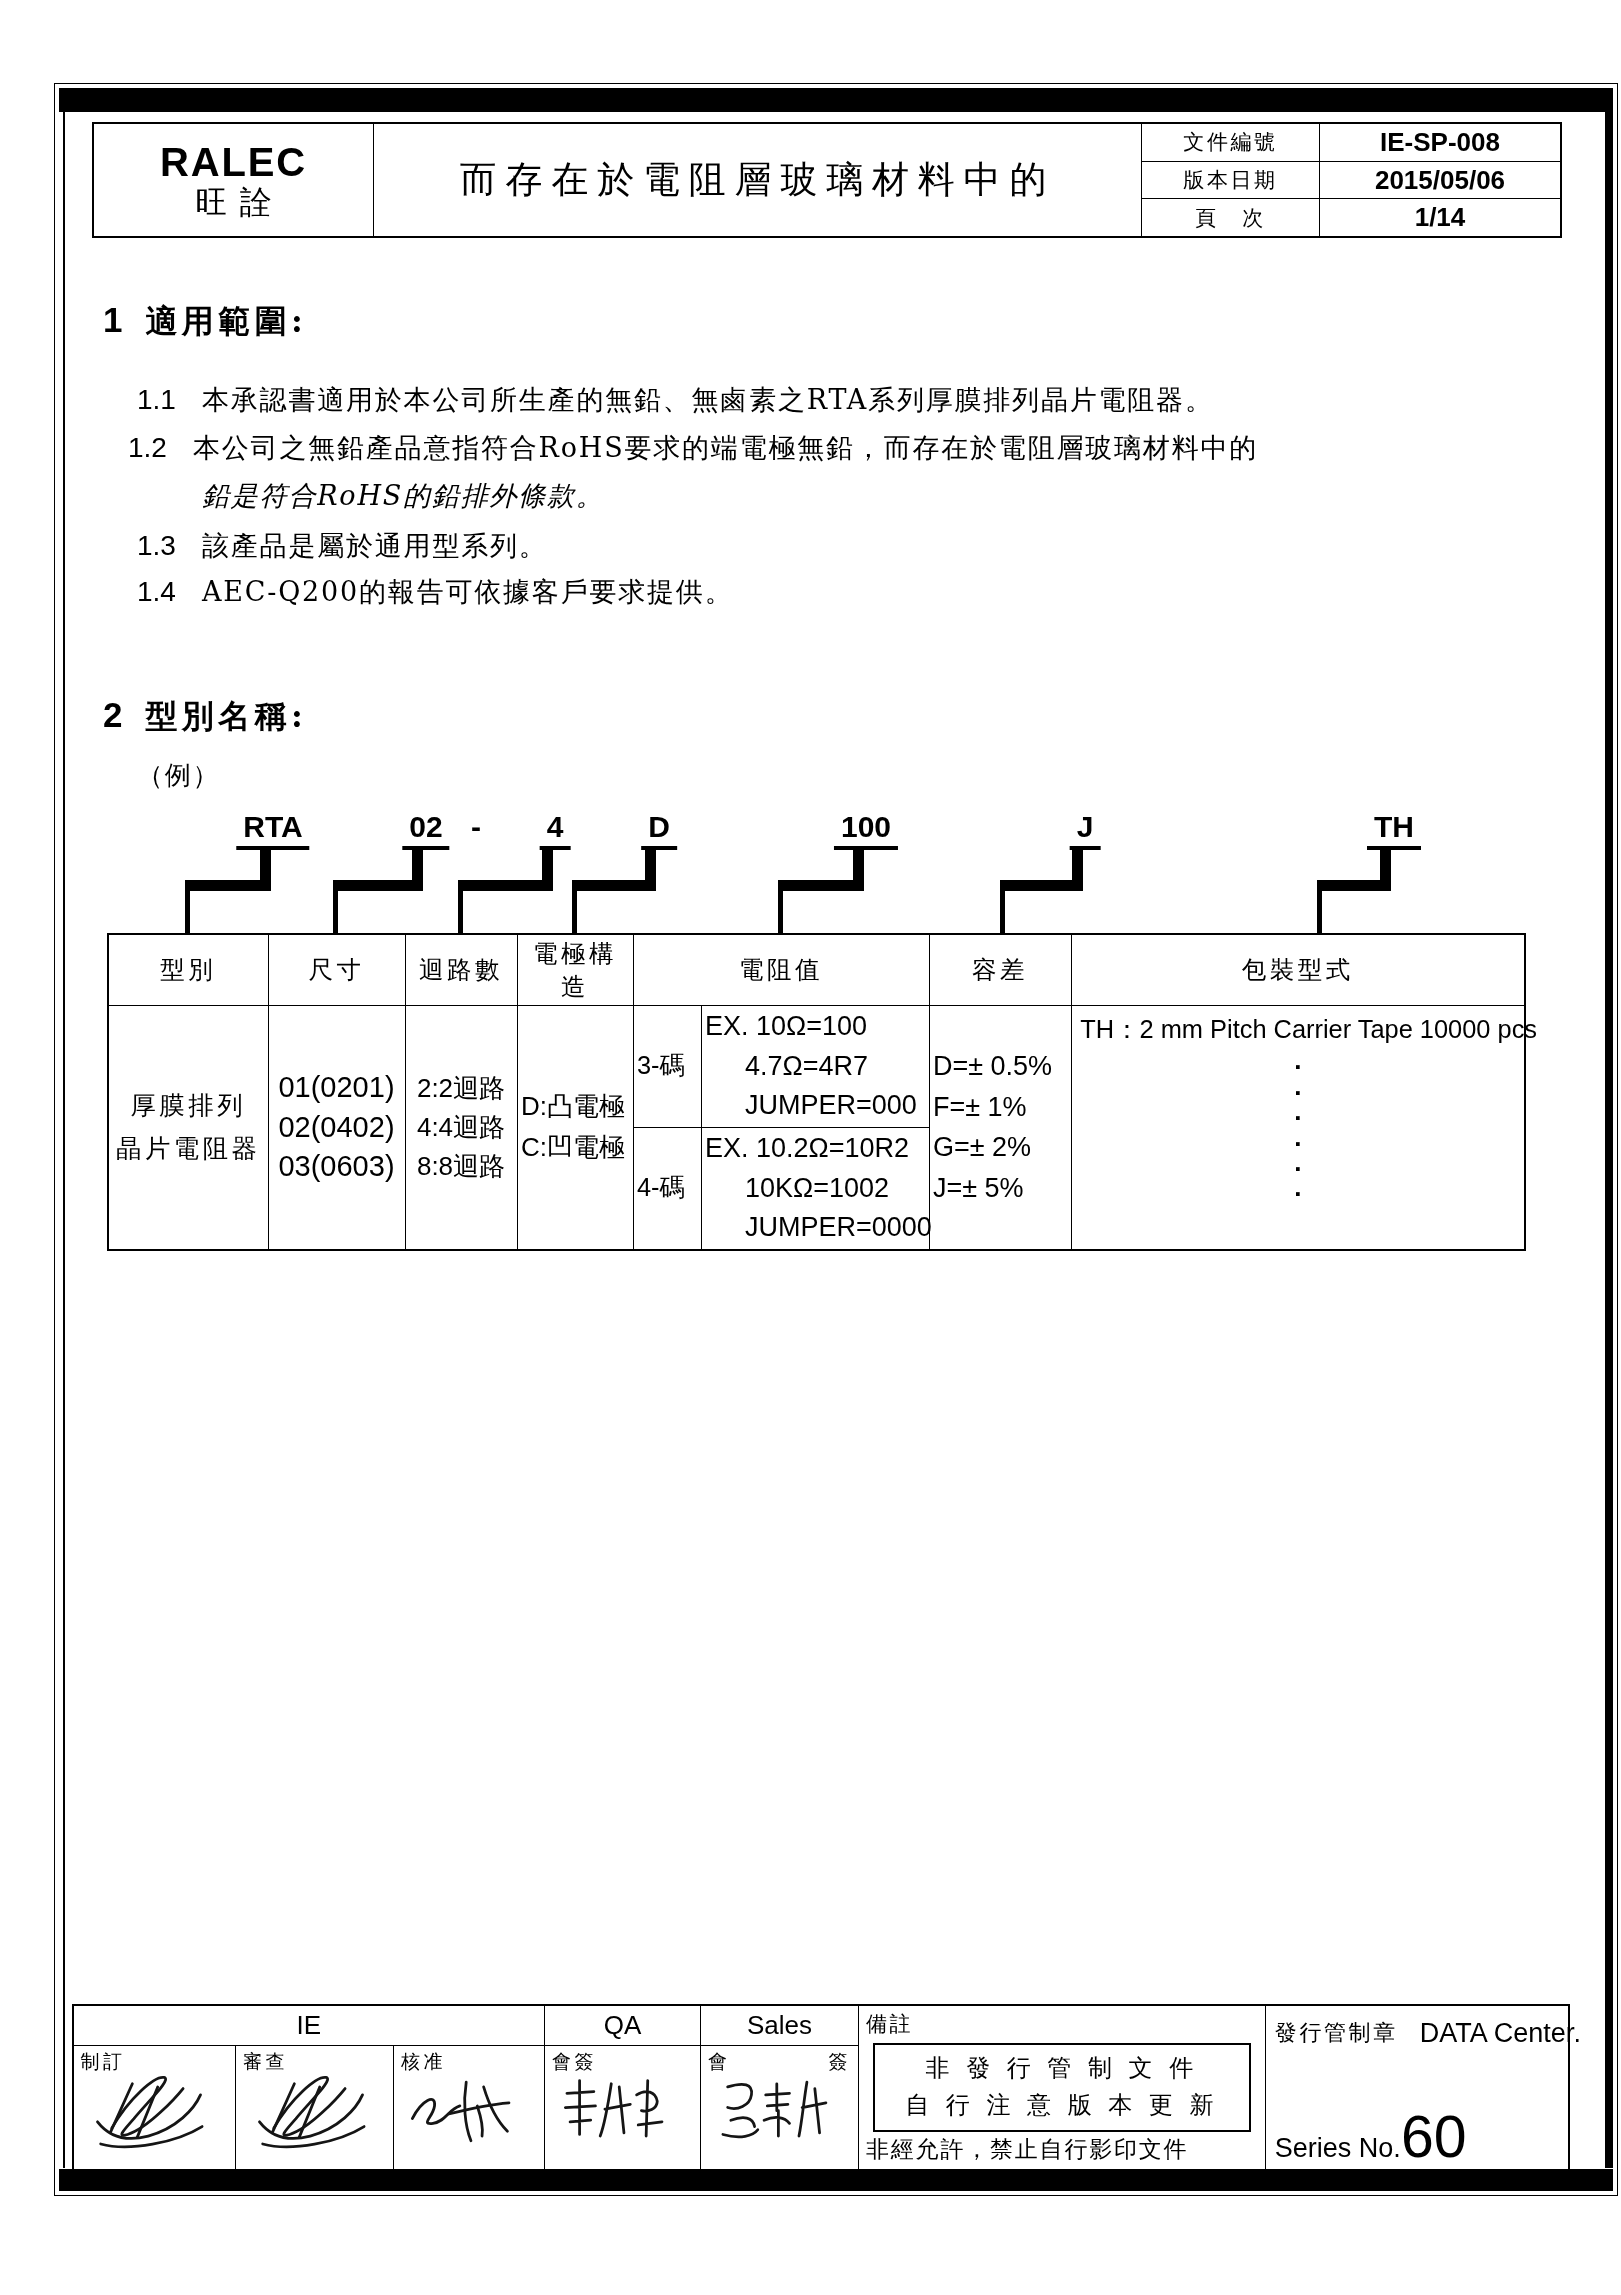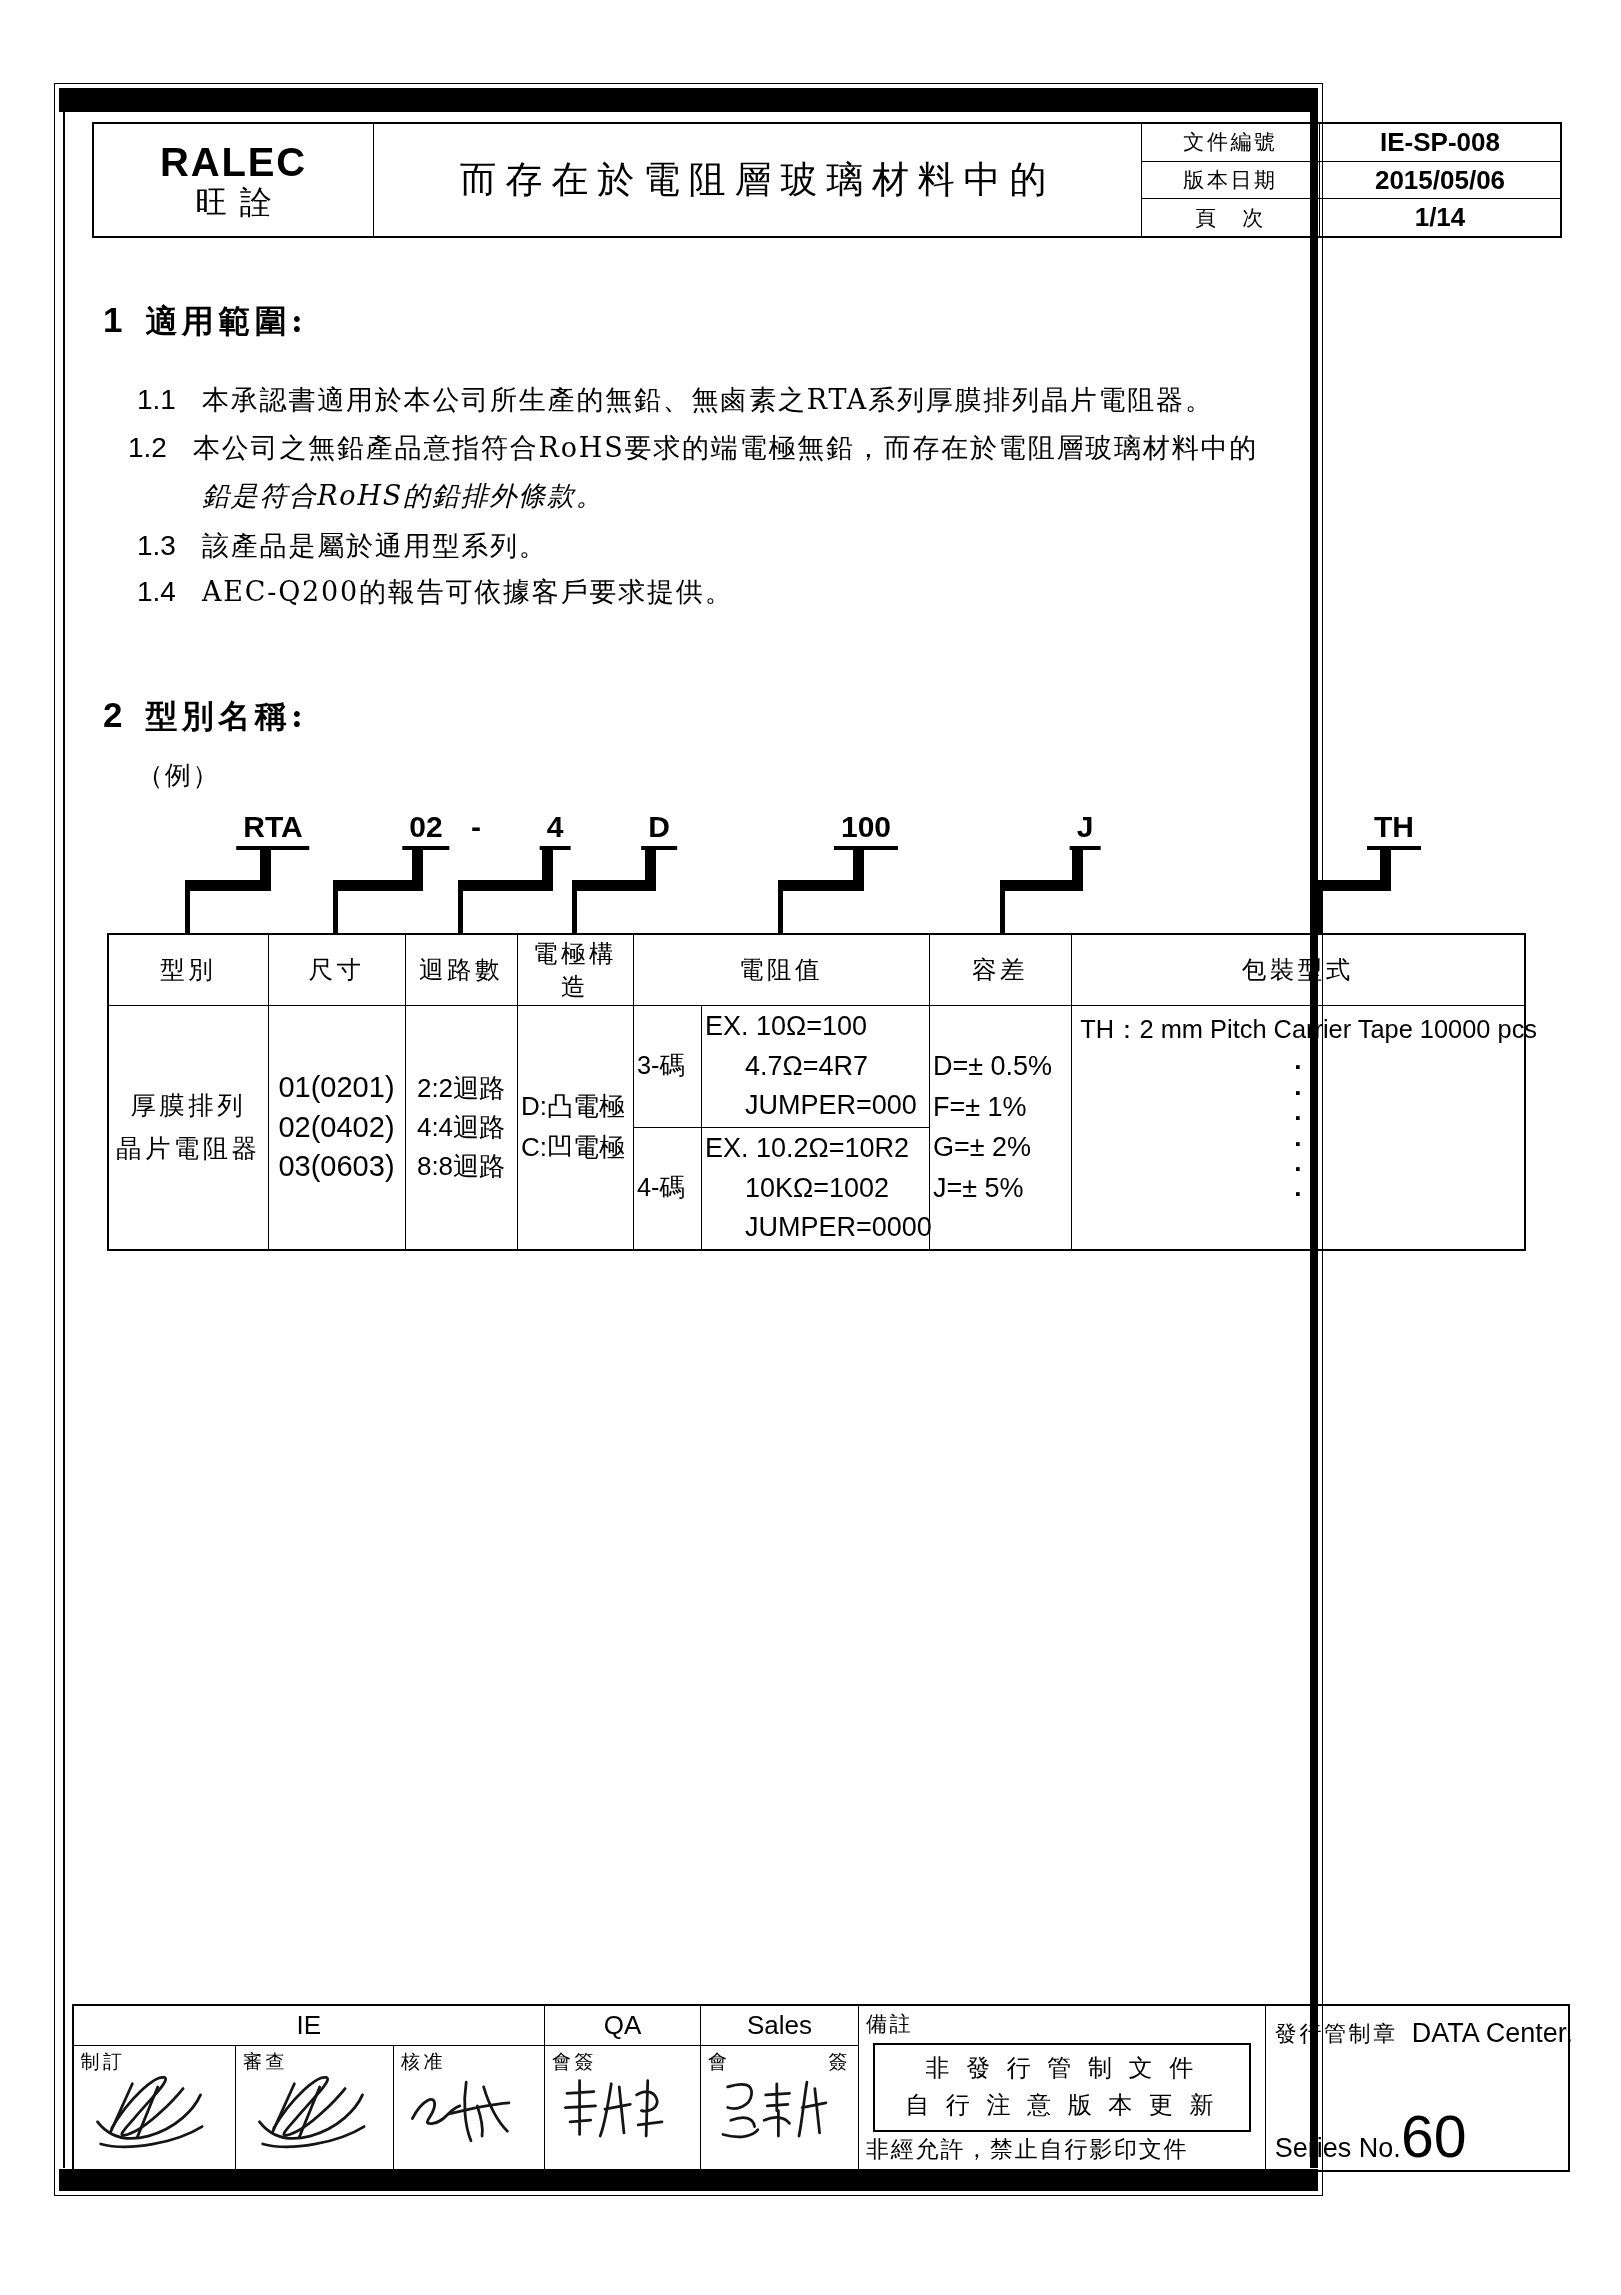--- a/index.html
+++ b/index.html
@@ -1,20 +1,20 @@
 <!DOCTYPE html>
 <html style="font-size:14px"><head>
 <meta charset="utf-8">
 <style>
   html,body{margin:0;padding:0;}
   body{
     width:1622px;height:2295px;background:#ffffff;position:relative;
     font-family:"Liberation Sans",sans-serif;color:#000;overflow:hidden;
   }
-  .page{position:absolute;left:54px;top:83px;width:1269px;height:2113px;}
+  .page{position:absolute;left:54px;top:83px;width:1564px;height:2113px;}
   
   .frame-outline{position:absolute;inset:0;border:1.8px solid #000;}
   .band-top{position:absolute;left:5.3px;right:5.3px;top:5.3px;height:24px;background:#000;}
   .band-bottom{position:absolute;left:5.3px;right:5.3px;bottom:5.3px;height:22px;background:#000;}
   .line-left{position:absolute;left:8.8px;top:7px;bottom:28px;width:2.6px;background:#000;}
   .bar-right{position:absolute;right:5.3px;top:7px;bottom:28px;width:8px;background:#000;}
 
   .hw{font-family:"DejaVu Serif","Liberation Serif",serif;}
 
   
@@ -75,21 +75,21 @@
   .sig-cell svg{position:absolute;left:5.3px;top:14px;}
   .sig-stroke{fill:none;stroke:#151515;stroke-width:3.5;stroke-linecap:round;stroke-linejoin:round;}
 
   .note-cell{position:relative;}
   .note-label{position:absolute;top:4.4px;left:7px;font-size:21px;letter-spacing:2.6px;}
   .note-box{position:absolute;top:37px;left:14px;right:14px;border:2.6px solid #000;padding:5.3px 3.5px;text-align:center;}
   .note-box div{font-size:24px;letter-spacing:5.3px;line-height:37px;white-space:nowrap;font-family:Liberation Serif, serif;}
   .note-bottom{position:absolute;bottom:5.3px;left:7px;font-size:23px;letter-spacing:1.8px;white-space:nowrap;}
 
   .stamp-cell{position:relative;}
-  .stamp-top{position:absolute;top:12.3px;left:8.8px;display:flex;align-items:center;gap:14px;white-space:nowrap;}
+  .stamp-top{position:absolute;top:12.3px;left:8.8px;display:flex;align-items:flex-start;gap:22px;white-space:nowrap;}
   .stamp-label{font-size:22px;letter-spacing:2.6px;}
   .stamp-value{font-size:27px;}
   .series{position:absolute;bottom:3.5px;left:8.8px;display:flex;align-items:baseline;}
   .series-label{font-size:27px;}
   .series-value{font-size:59px;line-height:1;}
 </style>
 </head>
 <body>
 
 <div class="page">

